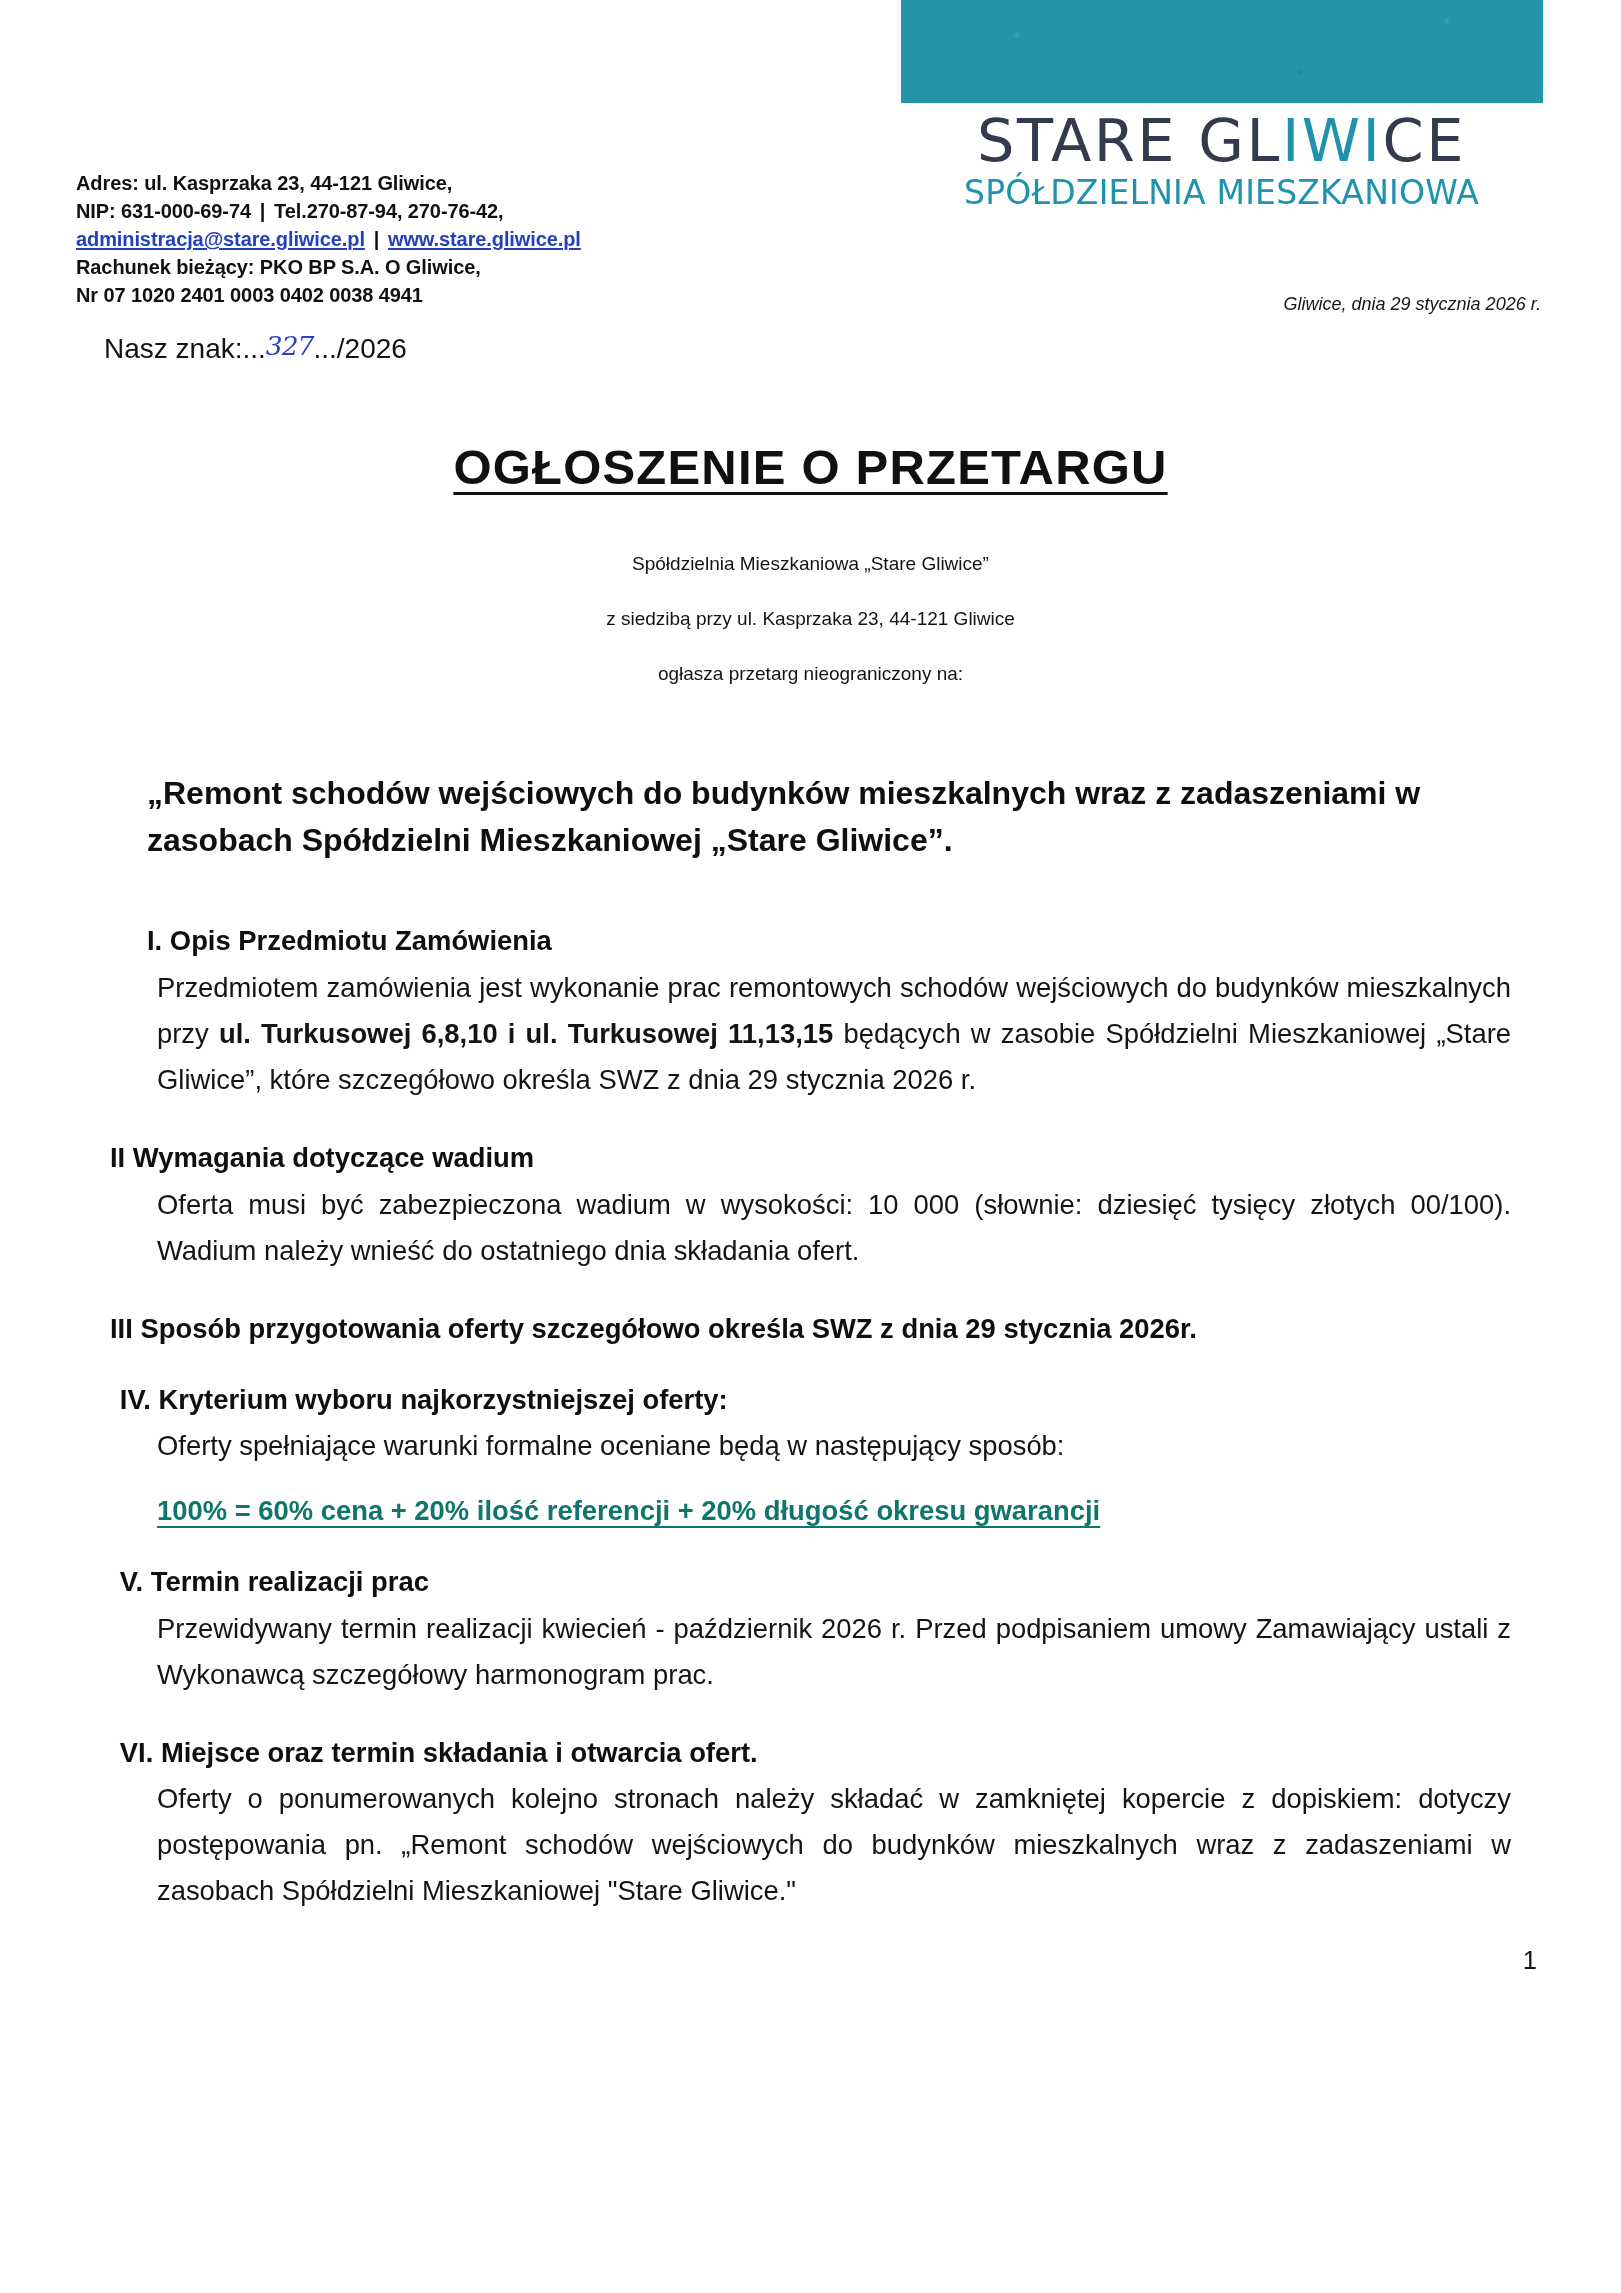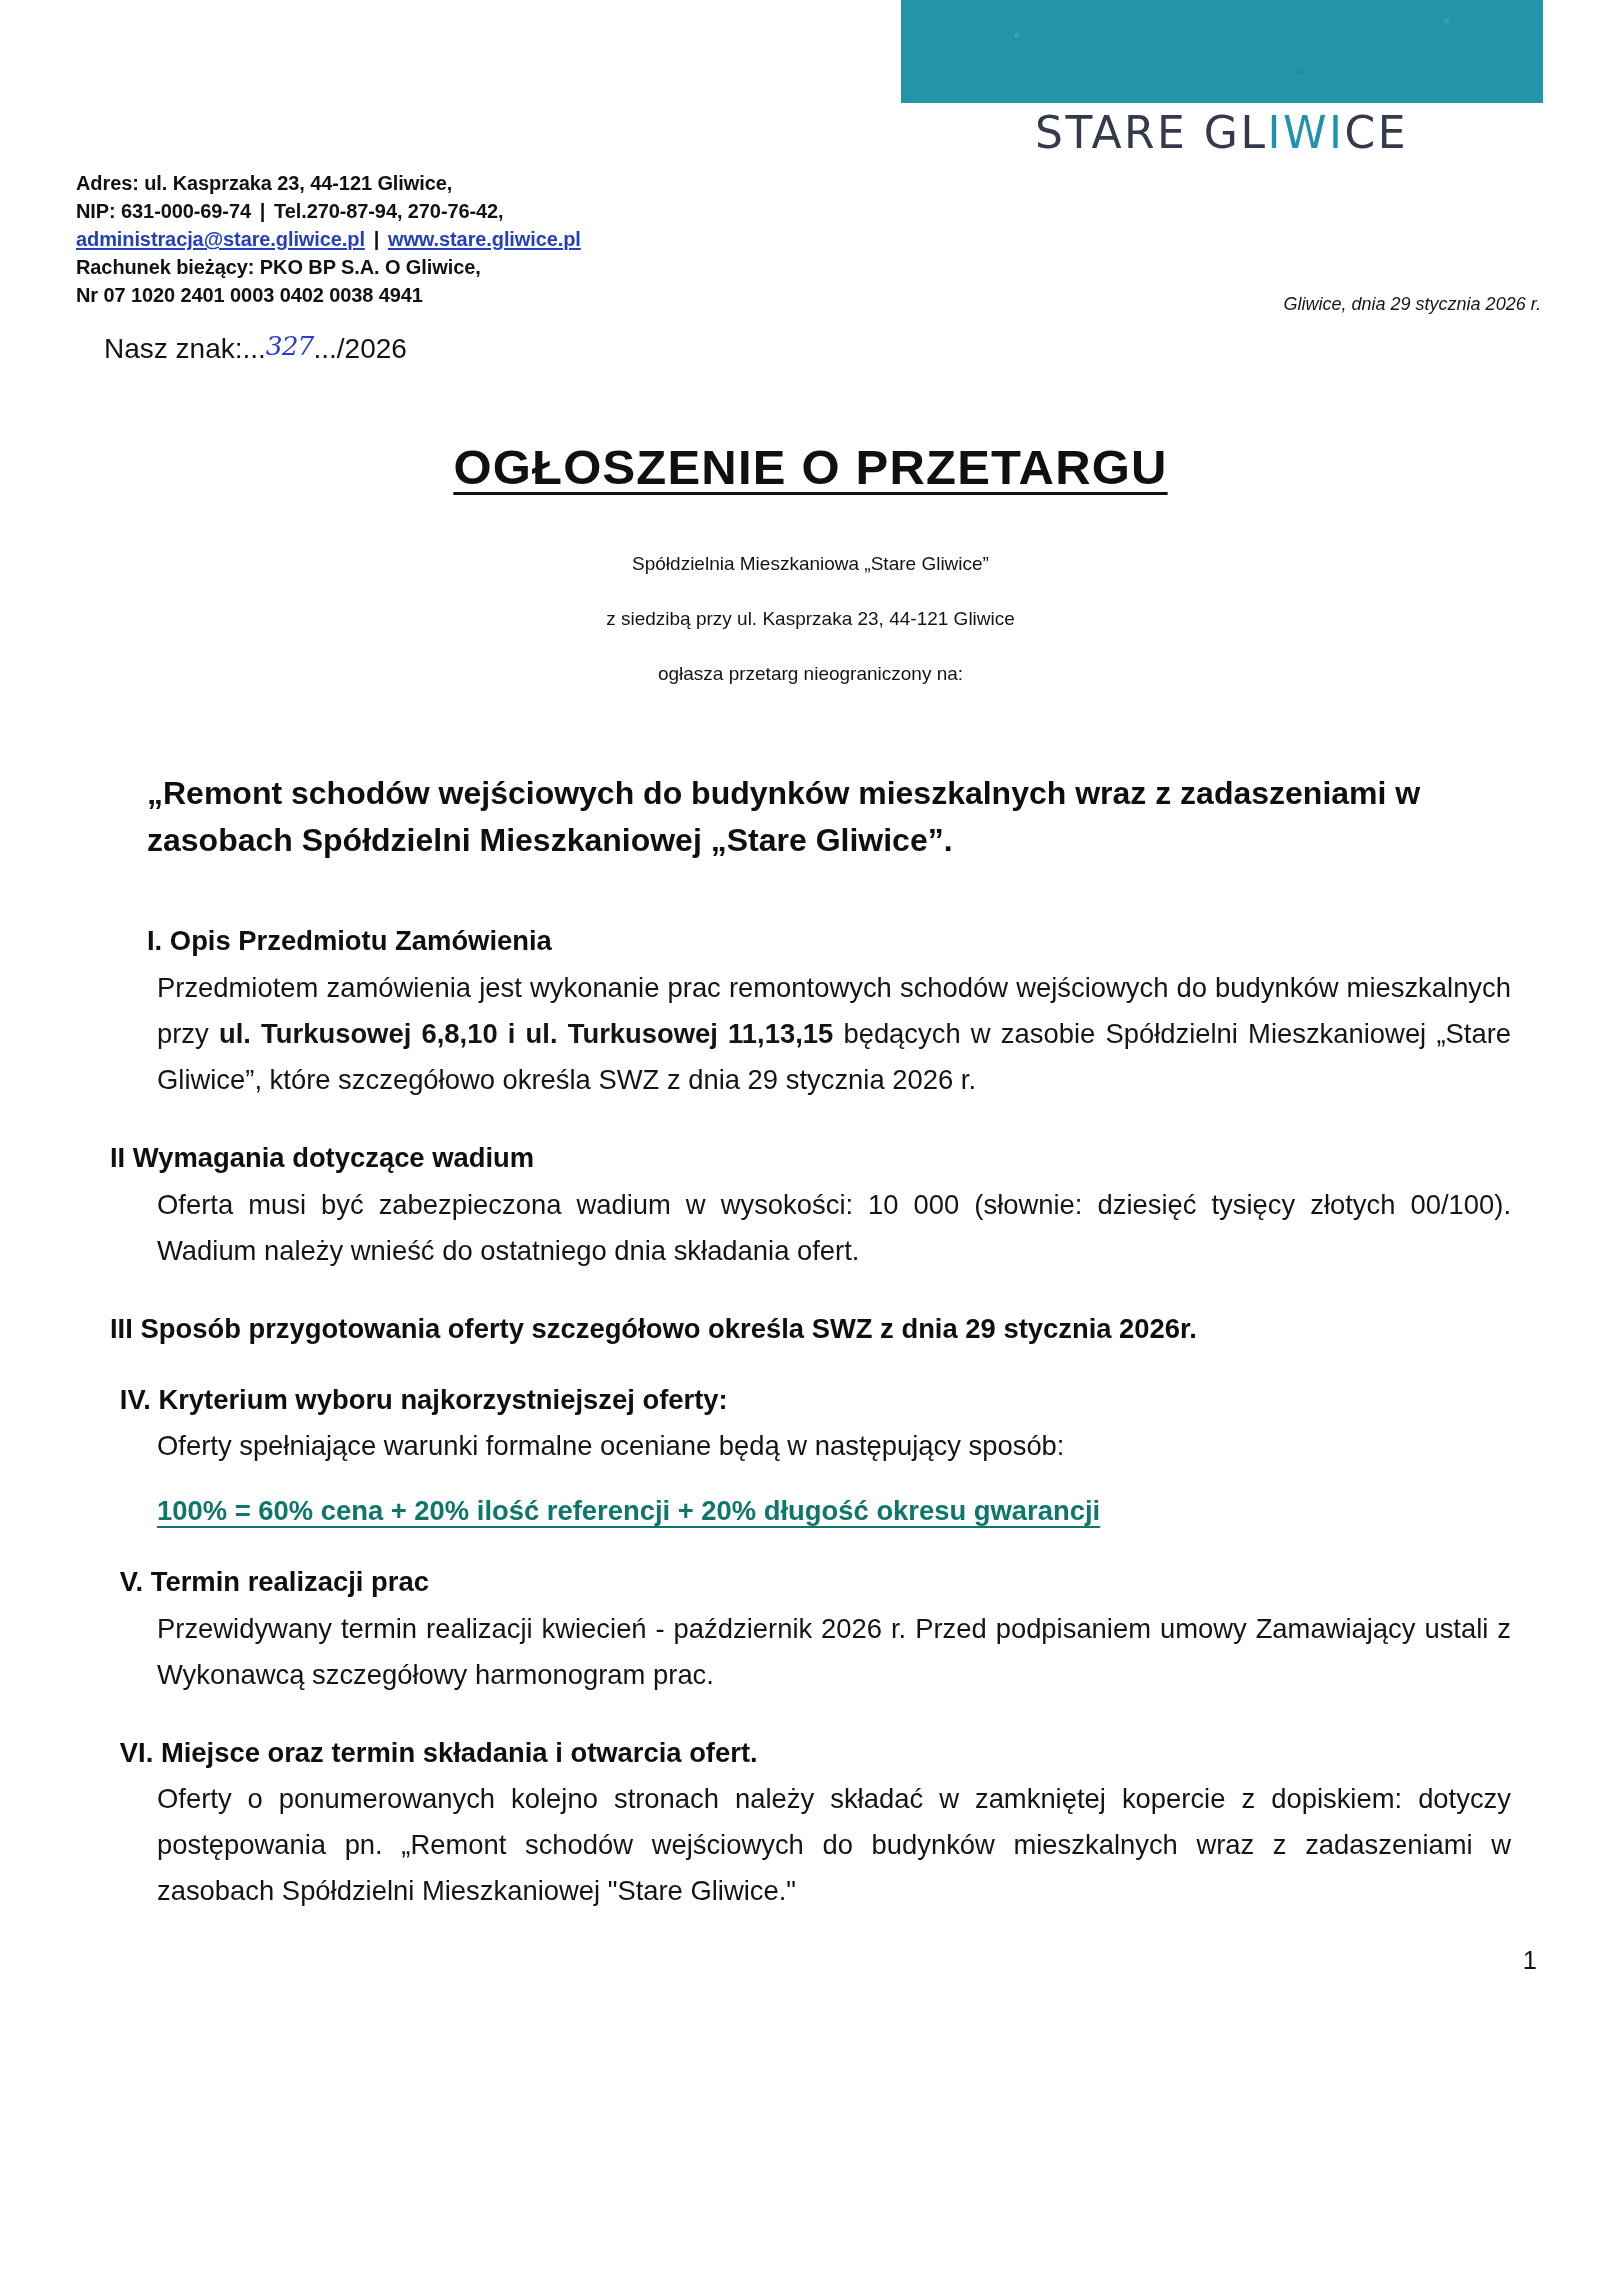--- a/index.html
+++ b/index.html
@@ -58,21 +58,21 @@
     width: 642px;
     margin-left: 2.9px;
     background: #2494a8;
     background-image:
       radial-gradient(circle at 18% 34%, rgba(255,255,255,0.10) 0 2px, transparent 2.9px),
       radial-gradient(circle at 62% 70%, rgba(0,0,0,0.07) 0 2px, transparent 2.9px),
       radial-gradient(circle at 85% 20%, rgba(255,255,255,0.09) 0 2px, transparent 2.9px);
   }
   .logo-title {
     margin-top: 7.8px;
-    font-size: 44px;
+    font-size: 59px;
     font-weight: 500;
     letter-spacing: 2.5px;
     color: #343a4d;
     line-height: 1.02;
     font-family: "DejaVu Sans", sans-serif;
   }
   .logo-title .teal { color: #1f93ad; }
   .logo-sub {
     margin-top: 2px;
     font-size: 33px;
@@ -207,20 +207,21 @@
       <span class="addr-line">
         <span class="addr-link">administracja@stare.gliwice.pl</span><span class="addr-sep">|</span><span class="addr-link">www.stare.gliwice.pl</span>
       </span>
       <span class="addr-line">Rachunek bieżący: PKO BP S.A. O Gliwice,</span>
       <span class="addr-line">Nr 07 1020 2401 0003 0402 0038 4941</span>
     </div>
 
     <div class="logo-wrap">
       <div class="logo-bar"></div>
       <div class="logo-title"><span>STARE GL</span><span class="teal">IWI</span><span>CE</span></div>
+      <div class="logo-sub">SPÓŁDZIELNIA MIESZKANIOWA</div>
     </div>
 
     <div class="doc-date">Gliwice, dnia 29 stycznia 2026 r.</div>
 
     <div class="nasz-znak"><span>Nasz znak:</span><span>...</span><span class="hand">327</span><span>...</span><span>/2026</span></div>
   </div>
 
   <div class="doc-title">OGŁOSZENIE O PRZETARGU</div>
 
   <div class="intro">

